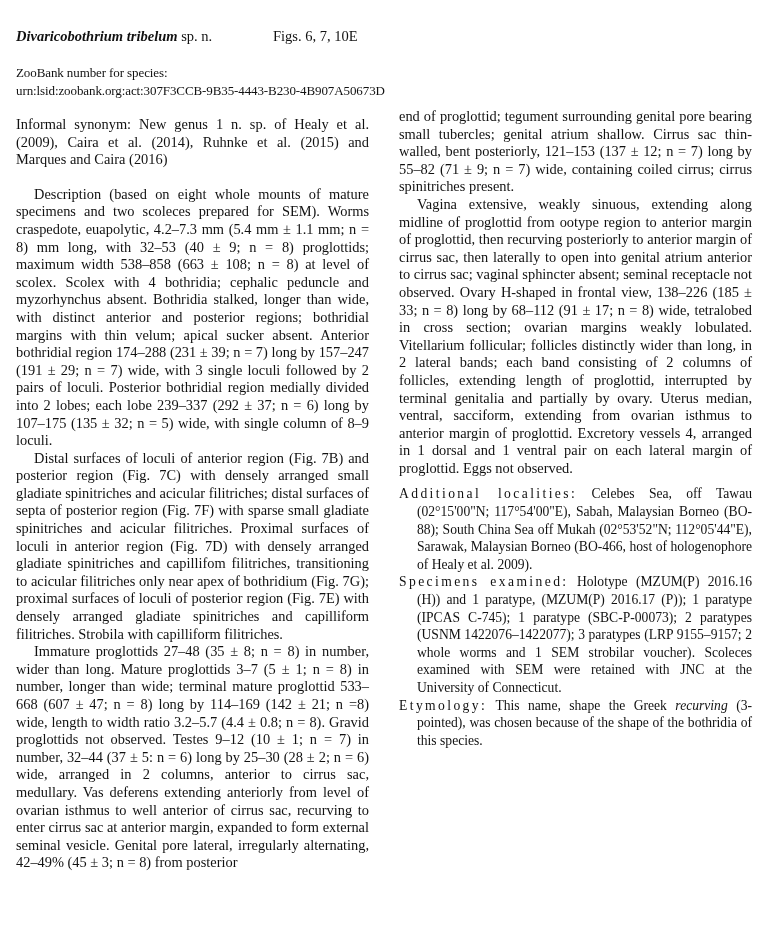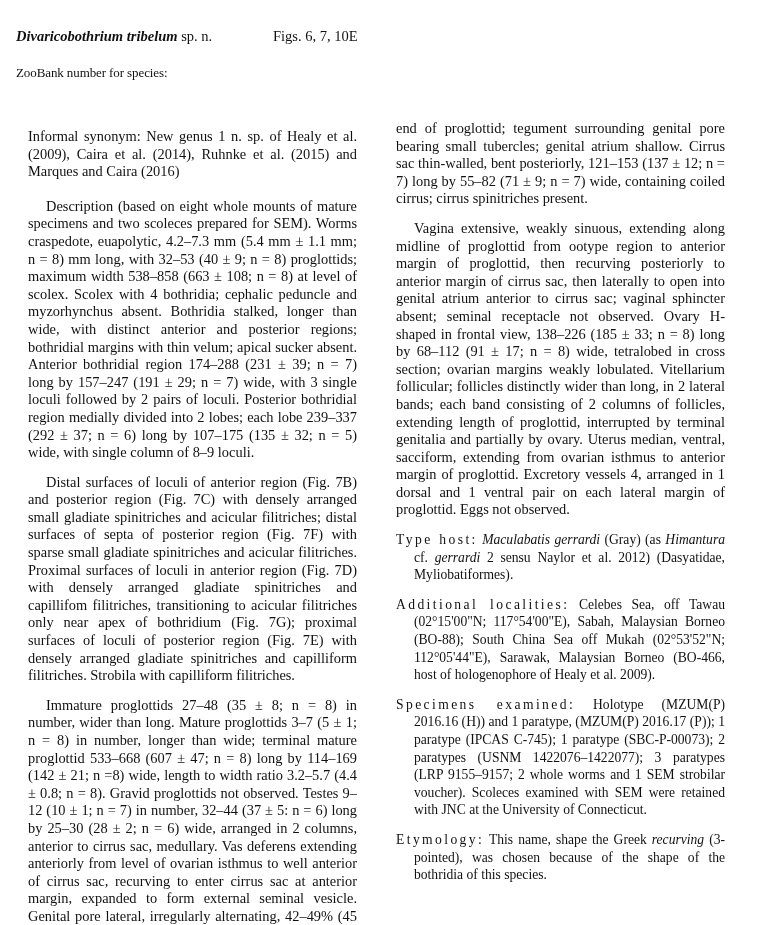--- a/index.html
+++ b/index.html
@@ -22,23 +22,23 @@
     position: absolute; left: 16px; top: 64px; font-size: 13px; line-height: 18px;
     letter-spacing: -0.1px;
   }
   .zoobank div { white-space: nowrap; }
 
   .col {
     position: absolute; font-size: 14.4px; line-height: 17.6px;
     text-align: justify; hyphens: manual;
   }
   .col-left { left: 16px; top: 116px; width: 353px; }
-  .col-right { left: 384px; top: 108px; width: 353px; }
+  .col-right { left: 399px; top: 108px; width: 353px; }
 
-  .col p { margin: 12px; }
+  .col p { margin: 0; }
   .synonym { margin-bottom: 17px !important; }
   .indent { text-indent: 18px; }
   .desc-label { font-weight: normal; }
 
   .meta-list { margin-top: 8px; }
   .meta {
     margin: 0 0 3px 0; padding-left: 18px; text-indent: -18px;
     font-size: 13.6px; line-height: 17.6px; text-align: justify;
   }
   .meta .label { letter-spacing: 2.4px; font-family: "Liberation Serif", serif; }
@@ -46,35 +46,35 @@
   .ital { font-style: italic; }
 </style>
 </head>
 <body>
 
 <div class="header-title"><span class="genus">Divaricobothrium tribelum</span><span> sp. n.</span></div>
 <div class="header-figs">Figs. 6, 7, 10E</div>
 
 <div class="zoobank">
   <div>ZooBank number for species:</div>
+  <div>urn:lsid:zoobank.org:act:307F3CCB-9B35-4443-B230-4B907A50673D</div>
 </div>
 
 <div class="col col-left">
   <p class="synonym">Informal synonym: New genus 1 n. sp. of Healy et al. (2009), Caira et al. (2014), Ruhnke et al. (2015) and Marques and Caira (2016)</p>
   <p class="indent"><span class="desc-label">Description</span><span> (based on eight whole mounts of mature specimens and two scoleces prepared for SEM). Worms craspedote, euapolytic, 4.2–7.3 mm (5.4 mm ± 1.1 mm; n = 8) mm long, with 32–53 (40 ± 9; n = 8) proglottids; maximum width 538–858 (663 ± 108; n = 8) at level of scolex. Scolex with 4 bothridia; cephalic peduncle and myzorhynchus absent. Bothridia stalked, longer than wide, with distinct anterior and posterior regions; bothridial margins with thin velum; apical sucker absent. Anterior bothridial region 174–288 (231 ± 39; n = 7) long by 157–247 (191 ± 29; n = 7) wide, with 3 single loculi followed by 2 pairs of loculi. Posterior bothridial region medially divided into 2 lobes; each lobe 239–337 (292 ± 37; n = 6) long by 107–175 (135 ± 32; n = 5) wide, with single column of 8–9 loculi.</span></p>
   <p class="indent">Distal surfaces of loculi of anterior region (Fig. 7B) and posterior region (Fig. 7C) with densely arranged small gladiate spinitriches and acicular filitriches; distal surfaces of septa of posterior region (Fig. 7F) with sparse small gladiate spinitriches and acicular filitriches. Proximal surfaces of loculi in anterior region (Fig. 7D) with densely arranged gladiate spinitriches and capillifom filitriches, transitioning to acicular filitriches only near apex of bothridium (Fig. 7G); proximal surfaces of loculi of posterior region (Fig. 7E) with densely arranged gladiate spinitriches and capilliform filitriches. Strobila with capilliform filitriches.</p>
   <p class="indent">Immature proglottids 27–48 (35 ± 8; n = 8) in number, wider than long. Mature proglottids 3–7 (5 ± 1; n = 8) in number, longer than wide; terminal mature proglottid 533–668 (607 ± 47; n = 8) long by 114–169 (142 ± 21; n =8) wide, length to width ratio 3.2–5.7 (4.4 ± 0.8; n = 8). Gravid proglottids not observed. Testes 9–12 (10 ± 1; n = 7) in number, 32–44 (37 ± 5: n = 6) long by 25–30 (28 ± 2; n = 6) wide, arranged in 2 columns, anterior to cirrus sac, medullary. Vas deferens extending anteriorly from level of ovarian isthmus to well anterior of cirrus sac, recurving to enter cirrus sac at anterior margin, expanded to form external seminal vesicle. Genital pore lateral, irregularly alternating, 42–49% (45 ± 3; n = 8) from posterior</p>
 </div>
 
 <div class="col col-right">
   <p>end of proglottid; tegument surrounding genital pore bearing small tubercles; genital atrium shallow. Cirrus sac thin-walled, bent posteriorly, 121–153 (137 ± 12; n = 7) long by 55–82 (71 ± 9; n = 7) wide, containing coiled cirrus; cirrus spinitriches present.</p>
   <p class="indent">Vagina extensive, weakly sinuous, extending along midline of proglottid from ootype region to anterior margin of proglottid, then recurving posteriorly to anterior margin of cirrus sac, then laterally to open into genital atrium anterior to cirrus sac; vaginal sphincter absent; seminal receptacle not observed. Ovary H-shaped in frontal view, 138–226 (185 ± 33; n = 8) long by 68–112 (91 ± 17; n = 8) wide, tetralobed in cross section; ovarian margins weakly lobulated. Vitellarium follicular; follicles distinctly wider than long, in 2 lateral bands; each band consisting of 2 columns of follicles, extending length of proglottid, interrupted by terminal genitalia and partially by ovary. Uterus median, ventral, sacciform, extending from ovarian isthmus to anterior margin of proglottid. Excretory vessels 4, arranged in 1 dorsal and 1 ventral pair on each lateral margin of proglottid. Eggs not observed.</p>
 
   <div class="meta-list">
-    <p class="meta"><span class="label">Type host:</span><span> </span><span class="ital">Maculabatis gerrardi</span><span> (Gray) (as </span><span class="ital">Himantura</span><span> cf. </span><span class="ital">gerrardi</span><span> 2 sensu Naylor et al. 2012) (Dasyatidae, Myliobatiformes).</span></p>
 
 
 
     <p class="meta"><span class="label">Additional localities:</span><span> Celebes Sea, off Tawau (02°15'00"N; 117°54'00"E), Sabah, Malaysian Borneo (BO-88); South China Sea off Mukah (02°53'52"N; 112°05'44"E), Sarawak, Malaysian Borneo (BO-466, host of hologenophore of Healy et al. 2009).</span></p>
 
     <p class="meta"><span class="label">Specimens examined:</span><span> Holotype (MZUM(P) 2016.16 (H)) and 1 paratype, (MZUM(P) 2016.17 (P)); 1 paratype (IPCAS C-745); 1 paratype (SBC-P-00073); 2 paratypes (USNM 1422076–1422077); 3 paratypes (LRP 9155–9157; 2 whole worms and 1 SEM strobilar voucher). Scoleces examined with SEM were retained with JNC at the University of Connecticut.</span></p>
 
     <p class="meta"><span class="label">Etymology:</span><span> This name, shape the Greek </span><span class="ital">recurving</span><span> (3-pointed), was chosen because of the shape of the bothridia of this species.</span></p>
   </div>
 </div>

